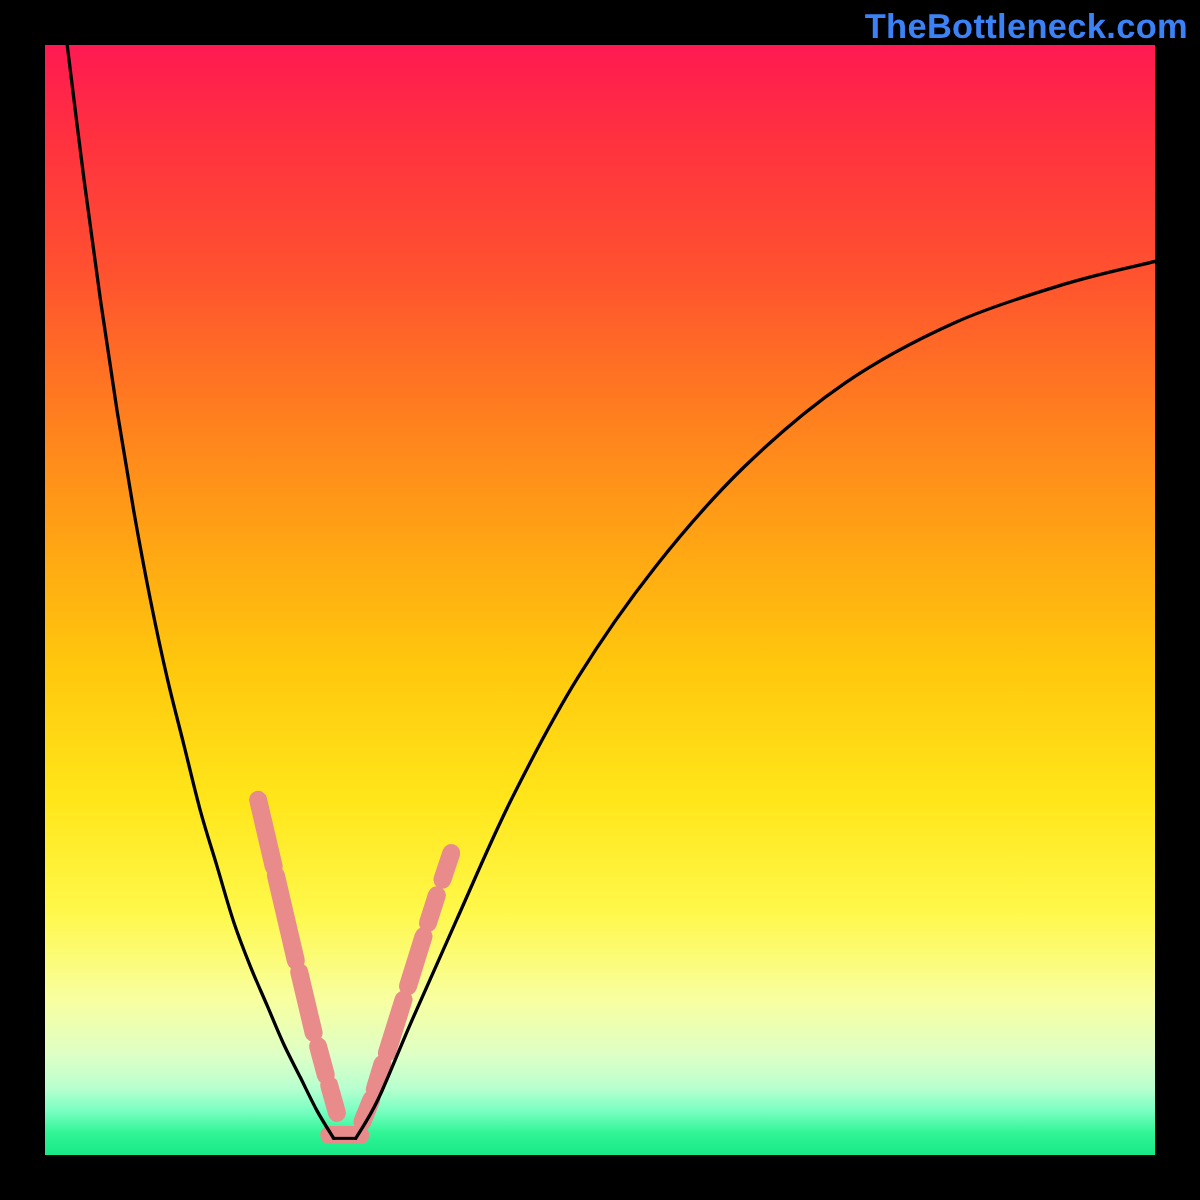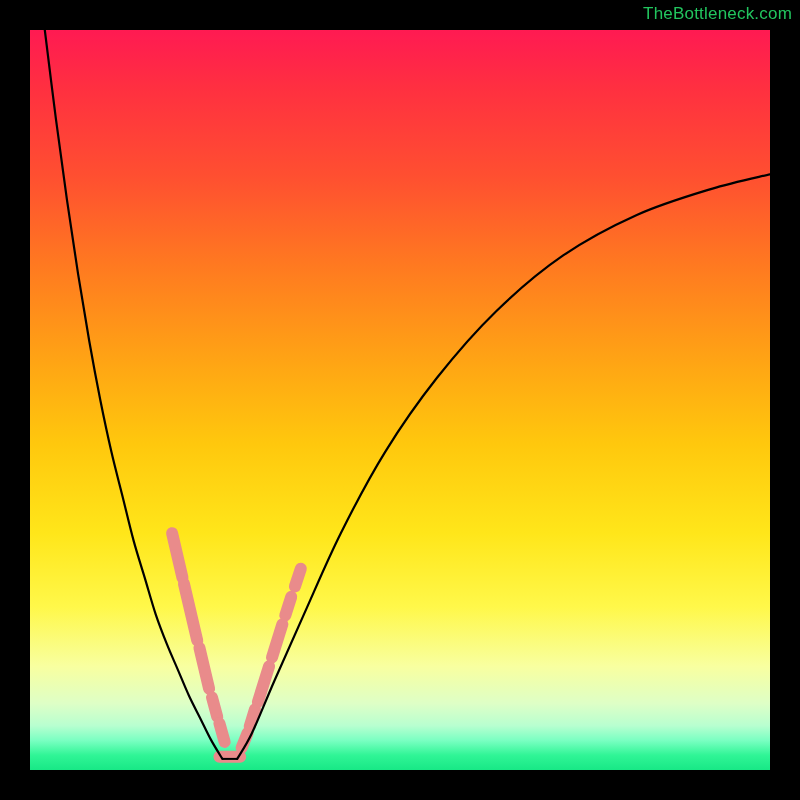--- a/index.html
+++ b/index.html
@@ -45,23 +45,23 @@
     position: absolute;
     left: 0;
     top: 0;
     width: 740px;
     height: 740px;
   }
   .watermark {
     position: absolute;
     right: 8px;
     top: 4px;
-    color: #22c55e;
-    font-size: 17px;
-    font-weight: 400;
+    color: #3b82f6;
+    font-size: 23px;
+    font-weight: 700;
     letter-spacing: 0.2px;
   }
 </style>
 </head>
 <body>
 
 <div class="frame">
 
   <div class="plot-area">
     <svg class="overlay-svg" viewBox="0 0 740 740" preserveAspectRatio="none">

